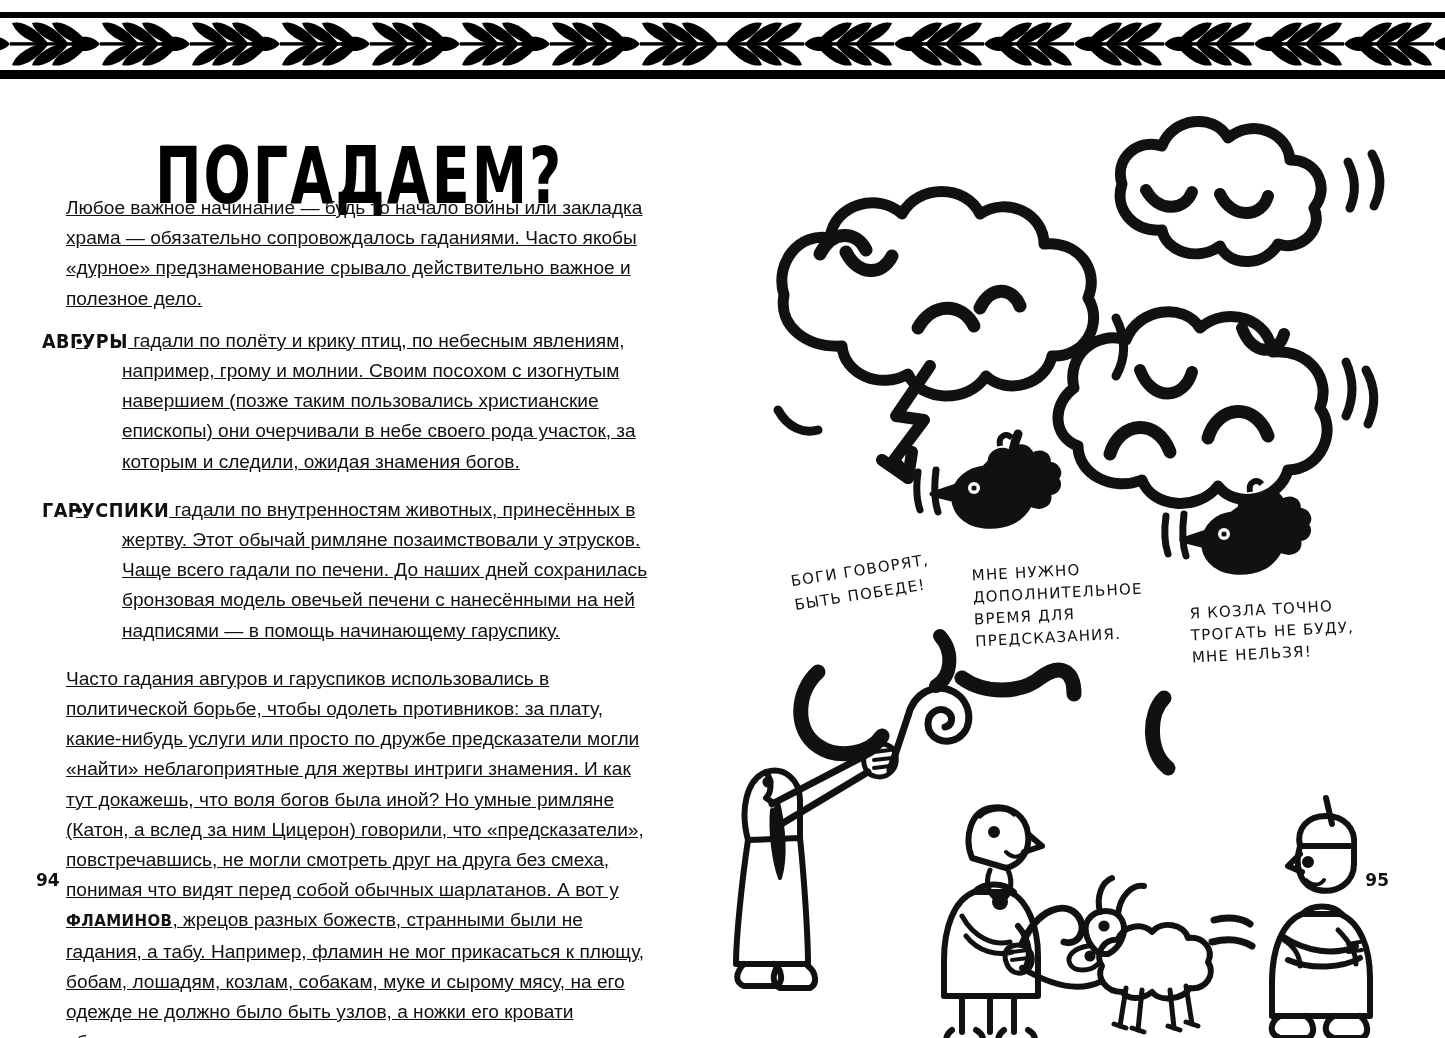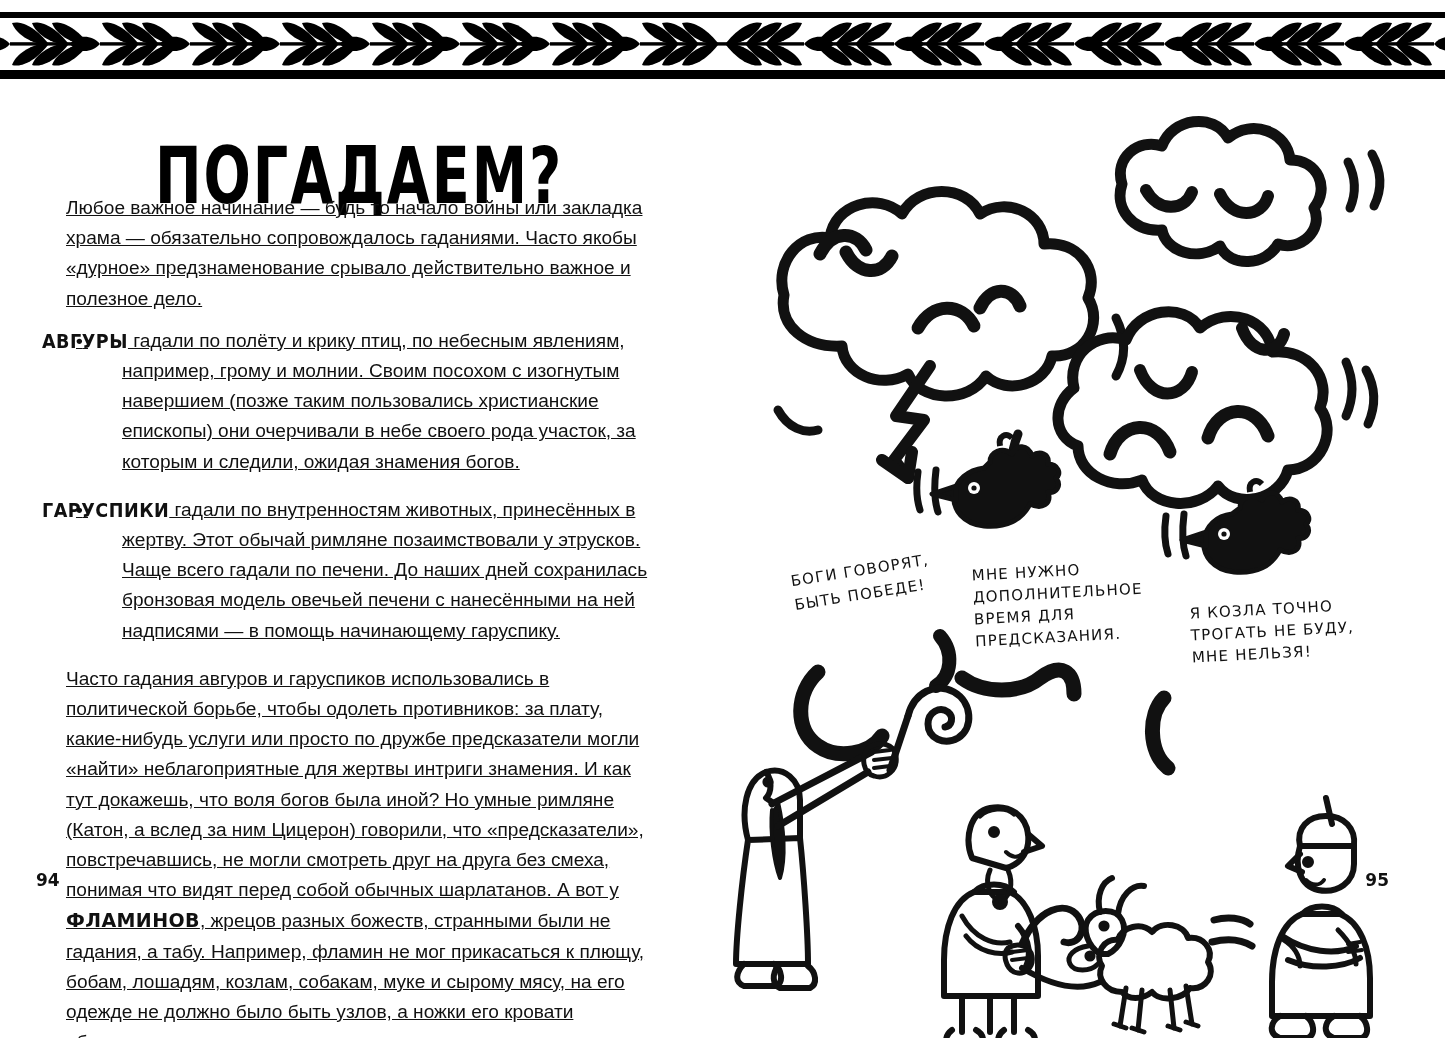--- a/index.html
+++ b/index.html
@@ -86,21 +86,21 @@
     font-weight: 700;
     font-size: 17.6px;
     letter-spacing: 0.5px;
     transform: scaleY(1.12);
     display: inline-block;
   }
   .bullet-dot { font-weight: 700; }
   .inline-bold {
     font-family: "DejaVu Sans", sans-serif;
     font-weight: 700;
-    font-size: 19px;
+    font-size: 15px;
     letter-spacing: 0.4px;
   }
 
   
   .folio {
     position: absolute;
     bottom: 22px;
     font-family: "DejaVu Sans", sans-serif;
     font-weight: 700;
     font-size: 17px;

